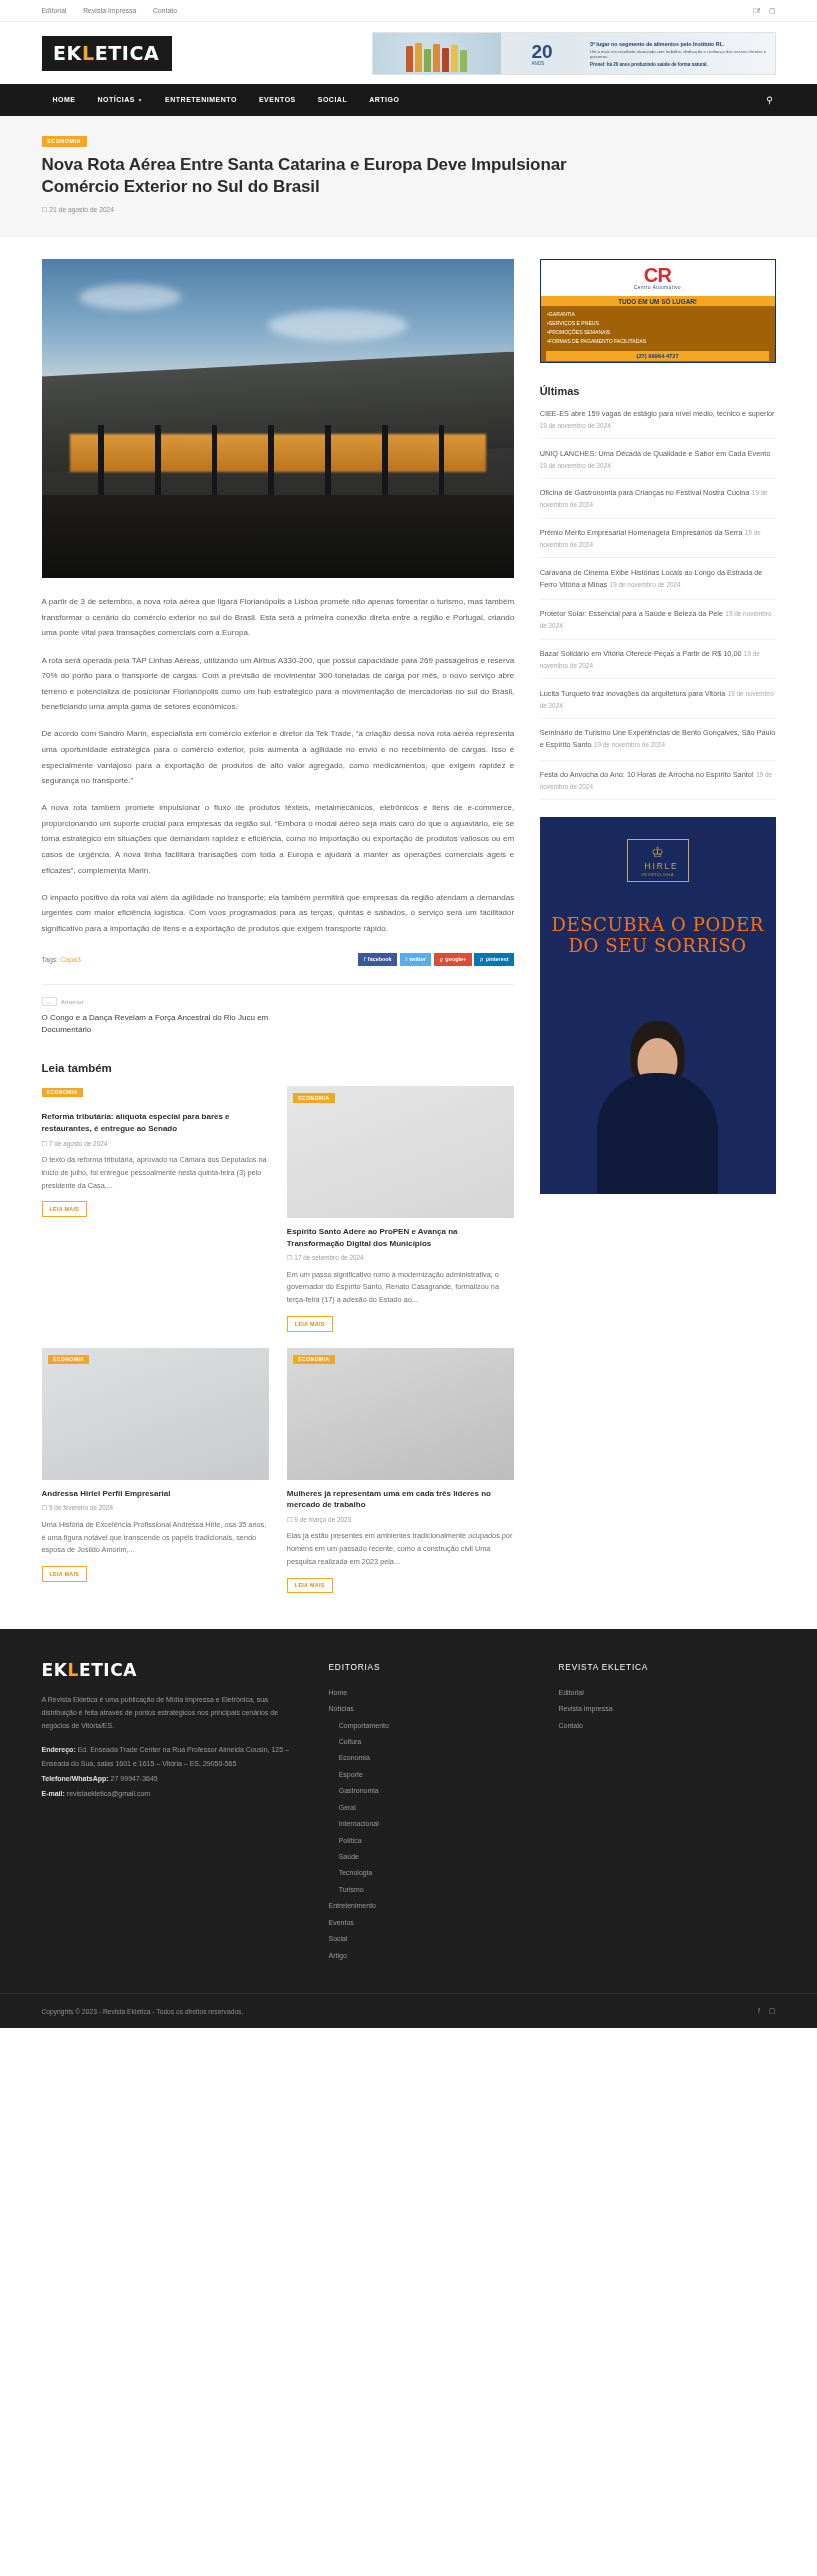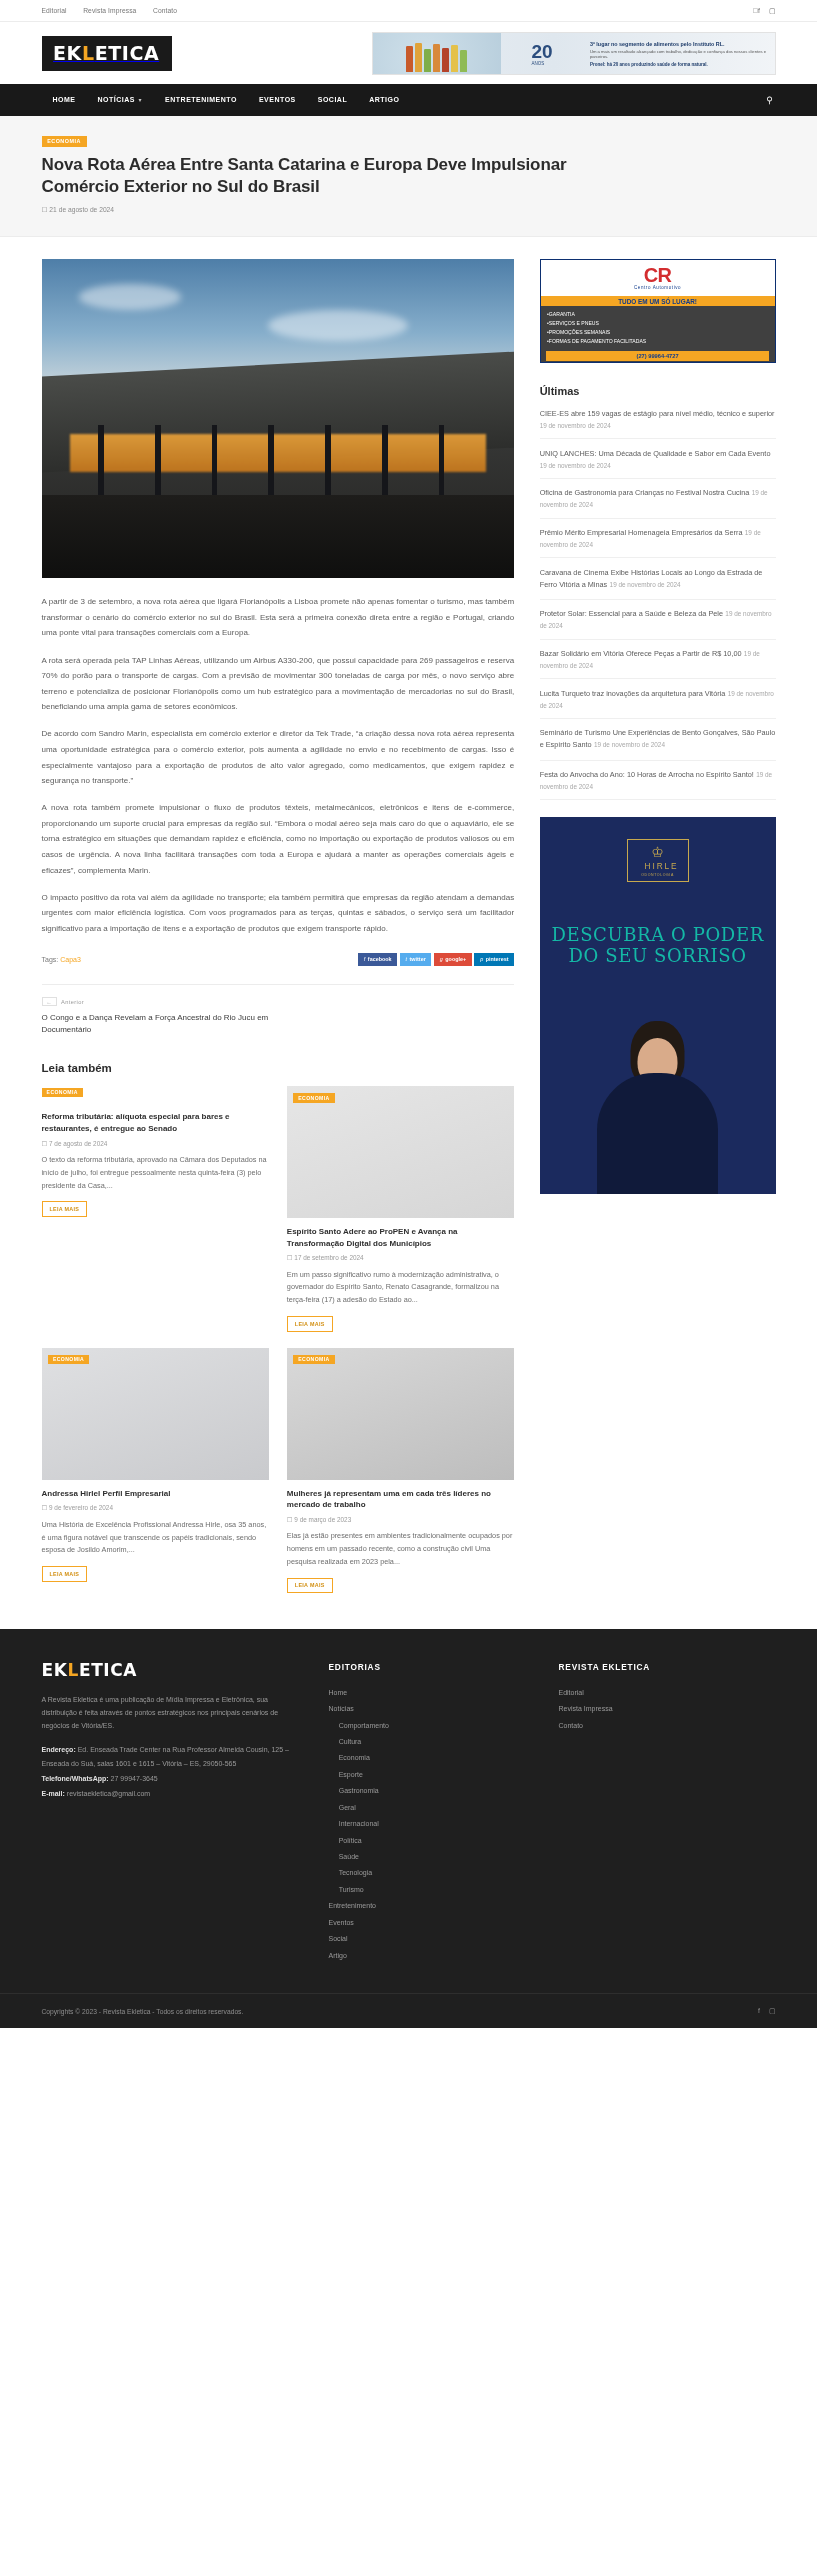--- a/index.html
+++ b/index.html
@@ -159,21 +159,21 @@
     font-size: 5.1px; font-weight: bold; padding: 1.9px 5.1px; letter-spacing: 0.4px; z-index: 2; }
   .rel-badge.static { position: static; display: inline-block; margin-bottom: 6.4px; }
   .rel-title { font-size: 8px; font-weight: bold; color: #2f2f2f; line-height: 1.45; margin-top: 7.7px; }
   .rel-date { font-size: 6.4px; color: #9b9b9b; margin-top: 5.1px; }
   .rel-excerpt { font-size: 7.3px; color: #6e6e6e; line-height: 1.75; margin-top: 6.4px; }
   .readmore { display: inline-block; margin-top: 9px; border: 0.6px solid #f5a623; color: #d28f12;
     font-size: 5.4px; font-weight: bold; letter-spacing: 0.3px; padding: 3.8px 7px; }
 
   
   .ad-cr {
-    width: 100%; height: 104px; background: #404040; position: relative; overflow: hidden;
+    width: 100%; height: 104px; background: #a16207; position: relative; overflow: hidden;
     border: 0.6px solid #0c2f70;
   }
   .cr-top { background:#fff; height: 36px; display:flex; align-items:center; justify-content:center; flex-direction:column; }
   .cr-logo { color:#d32d2f; font-size: 20px; font-weight: bold; letter-spacing: -0.6px; line-height: 1; }
   .cr-sub { color:#0f3b8c; font-size: 4.5px; letter-spacing: 0.6px; margin-top: 0.6px; }
   .cr-band { background:#f5a623; color:#0f3b8c; font-size: 6.4px; font-weight: bold; text-align:center; padding: 1.9px 0; }
   .cr-list { padding: 3.8px 6.4px; color:#fff; font-size: 5.1px; line-height: 1.75; }
   .cr-phone { background:#f5a623; color:#0f3b8c; font-size: 5.7px; font-weight:bold; text-align:center; padding:1.9px 0; margin: 1.3px 5.1px; }
   .cr-addr { color:#cfd9ee; font-size: 3.5px; text-align:center; padding: 1.3px 3.8px 0; }
 
@@ -184,21 +184,21 @@
   .latest-date { color: #a8a8a8; font-size: 6.4px; }
 
   .ad-hirle {
     margin-top: 16.6px; width: 100%; height: 377px; background: #1b2a5e; position: relative; overflow: hidden;
     display: flex; flex-direction: column; align-items: center; padding-top: 22px;
   }
   .hirle-logo-box { border: 1.3px solid #c8a94e; padding: 5.1px 9px 3.8px; text-align: center; }
   .hirle-mark { color: #c8a94e; font-size: 14px; line-height: 1; }
   .hirle-name { color: #c8a94e; font-size: 8.3px; letter-spacing: 1.9px; margin-top: 2.6px; padding-left: 8px; }
   .hirle-tag { color: #c8a94e; font-size: 3.5px; letter-spacing: 0.6px; margin-top: 1.3px; }
-  .hirle-head { color: #14b8a6; font-size: 18px; line-height: 1.18; text-align: center; margin-top: 42px;
+  .hirle-head { color: #f97316; font-size: 18px; line-height: 1.18; text-align: center; margin-top: 32px;
     font-family: "DejaVu Serif", serif; letter-spacing: 0.6px; }
   .hirle-person { position: absolute; bottom: 0; left: 50%; transform: translateX(-50%);
     width: 147px; height: 160px; }
   .hp-body { position:absolute; bottom:0; left: 50%; transform: translateX(-50%); width: 121px; height: 121px;
     background:#101a3a; border-radius: 57px 57px 0 0; }
   .hp-head { position:absolute; bottom:109px; left: 50%; transform: translateX(-50%); width: 40px; height: 47px;
     background:#d9ab8a; border-radius: 50% 50% 45% 45%; }
   .hp-hair { position:absolute; bottom:107px; left: 50%; transform: translateX(-50%); width: 54px; height: 66px;
     background:#221a14; border-radius: 46% 46% 38% 38%; z-index: -1; }
 
@@ -206,21 +206,21 @@
   footer { background: #1f1f1f; color: #b6b6b6; margin-top: 29px; padding: 33px 0 0; }
   .foot-cols { display: flex; gap: 38px; }
   .fc1 { width: 249px; }
   .fc2 { width: 192px; }
   .fc3 { width: 192px; }
   .foot-logo { background: #1f1f1f; display: inline-block; margin-bottom: 14px; }
   .foot-logo .logo-text { font-size: 17px; }
   .foot-about { font-size: 7px; line-height: 1.9; color: #9a9a9a; }
   .foot-contact { font-size: 7px; line-height: 2.1; color: #9a9a9a; margin-top: 10.2px; }
   .foot-contact b { color: #e2e2e2; }
-  h4.foot-head { color: #fff; font-size: 8.3px; letter-spacing: 0.8px; margin-bottom: 13px; font-weight: bold; }
+  h4.foot-head { color: #fff; font-size: 8.3px; letter-spacing: 0.8px; margin-bottom: 13px; font-weight: normal; }
   .foot-list { list-style: none; }
   .foot-list li { font-size: 7px; line-height: 2.35; color: #9a9a9a; }
   .foot-list li.sub { padding-left: 10.2px; }
   .foot-bottom { border-top: 0.6px solid #2e2e2e; margin-top: 29px; }
   .foot-bottom .container { display: flex; justify-content: space-between; align-items: center; height: 34px; }
   .copy { font-size: 6.7px; color: #8e8e8e; }
   .fsocial { display: flex; gap: 9px; color: #8e8e8e; font-size: 7px; }
 </style>
 </head>
 <body>

